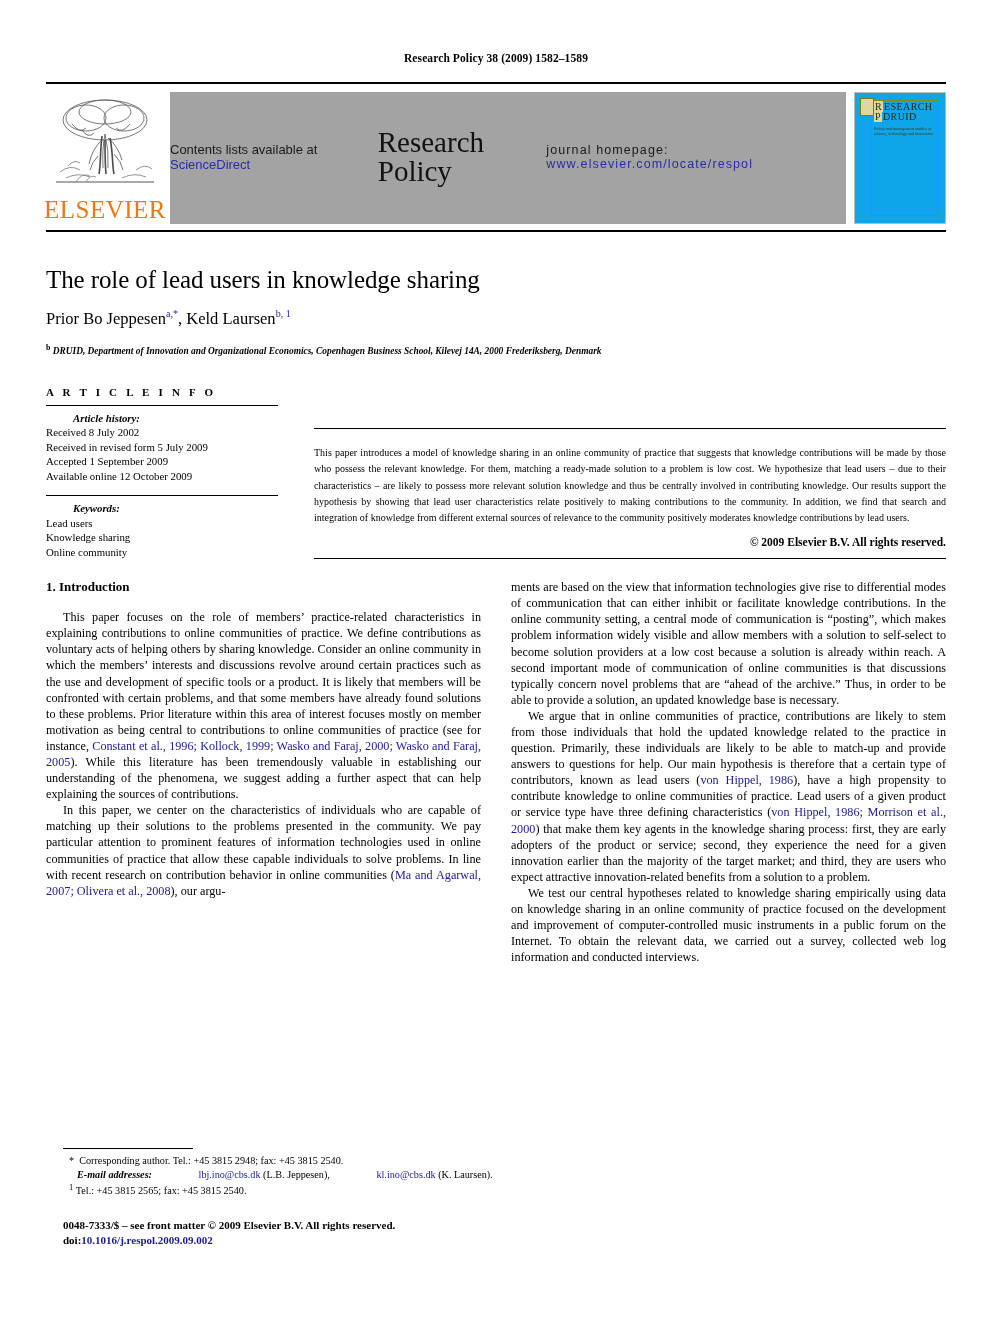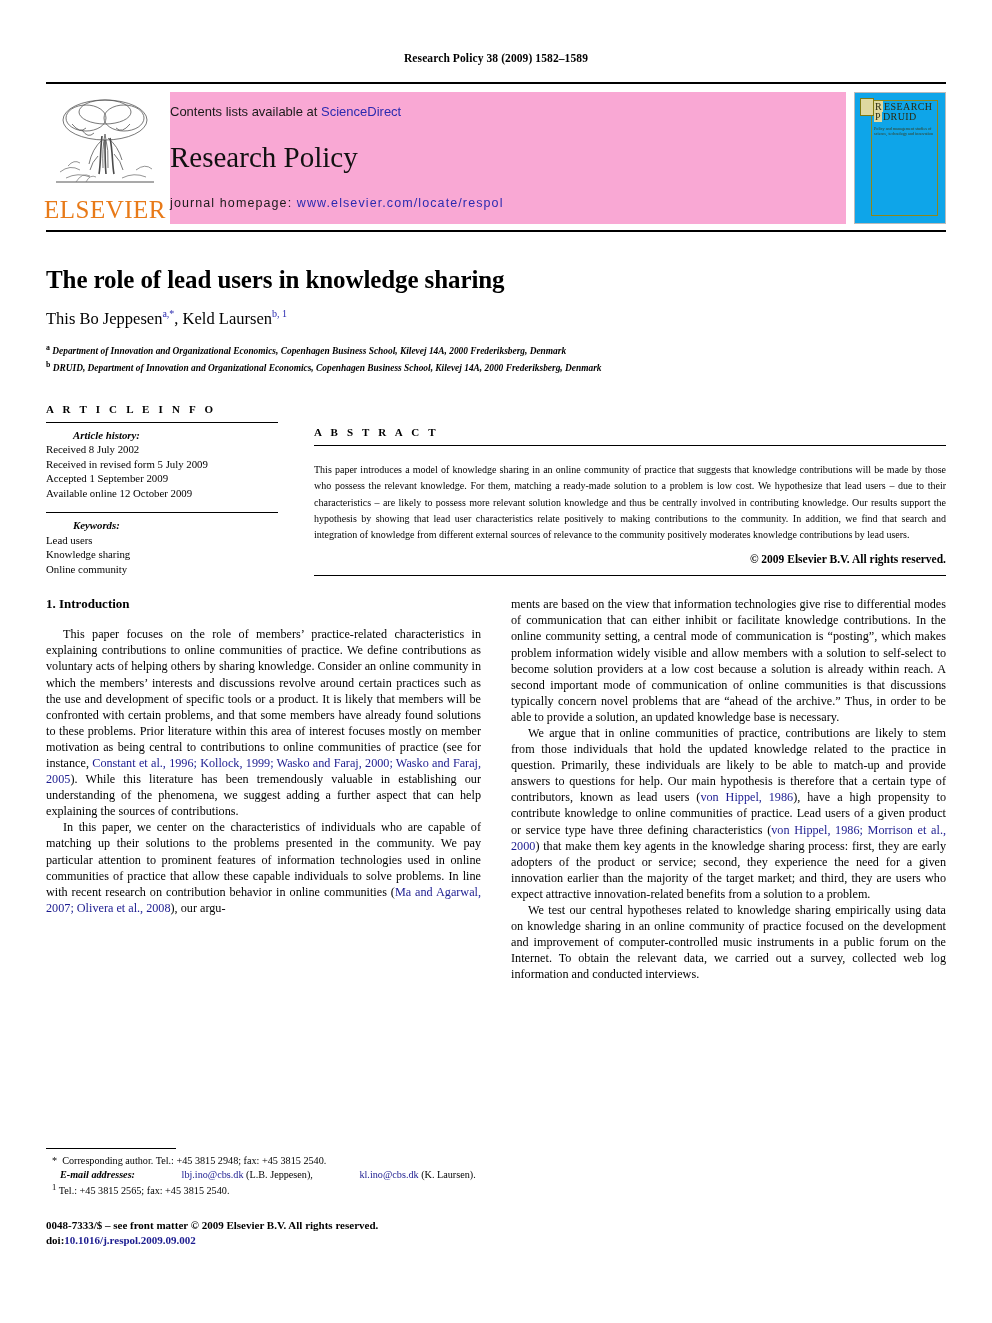--- a/index.html
+++ b/index.html
@@ -54,27 +54,27 @@
   .elsevier-word {
     font-family: "Liberation Serif", serif;
     font-size: 25px;
     letter-spacing: 0.5px;
     color: #e87a18;
     line-height: 1;
     padding-bottom: 2px;
   }
   .banner {
     flex: 1 1 auto;
-    background: #f9a8d4;
+    background: #a3a3a3;
     margin-left: 6px;
     margin-right: 8px;
     display: flex;
-    flex-direction: column;
+    flex-direction: row;
     justify-content: space-between;
-    align-items: flex-start;
+    align-items: center;
     padding: 12px 0 14px 0;
     box-sizing: border-box;
   }
   .banner-top {
     font-family: "Liberation Sans", sans-serif;
     font-size: 13px;
     color: #1a1a1a;
   }
   .banner-top .sd-link { color: #2a2ab0; }
   .banner-title {
@@ -139,21 +139,21 @@
 
   .masthead-rule {
     border-top: 2px solid #000;
     margin-top: 6px;
   }
 
   
   .title-block { margin-top: 34px; }
   .paper-title {
     font-size: 25px;
-    font-weight: bold;
+    font-weight: normal;
     margin: 0 0 14px 0;
     letter-spacing: -0.1px;
   }
   .authors {
     font-size: 16.5px;
     margin: 0 0 12px 0;
   }
   .authors sup { font-size: 10px; color: #2a2ab0; }
   .affil {
     font-size: 9.4px;
@@ -224,21 +224,21 @@
     text-align: justify;
     margin: 0;
     text-indent: 17px;
   }
   .para.cont { text-indent: 0; }
   .cite { color: #1b1b8f; }
 
   
   .footnotes {
     position: absolute;
-    left: 46px;
+    left: 63px;
     top: 1148px;
     width: 435px;
   }
   .fn-rule {
     border-top: 1px solid #000;
     width: 130px;
     margin-bottom: 5px;
   }
   .fn {
     font-size: 10.2px;
@@ -315,23 +315,22 @@
       </div>
       <div class="cover-sub">Policy and management studies of science, technology and innovation</div>
     </div>
   </div>
 
   <div class="masthead-rule"></div>
 
   <div class="title-block">
     <h1 class="paper-title">The role of lead users in knowledge sharing</h1>
     <div class="authors">
-      <span>This Bo Jeppesen</span><sup>a,*</sup><span>, </span><span>Keld Laursen</span><sup>b, 1</sup>
-    </div>
-    <p class="affil"><sup>a</sup><span> Department of Innovation and Organizational Economics, Copenhagen Business School, Kilevej 14A, 2000 Frederiksberg, Denmark</span></p>
+      <span>Prior Bo Jeppesen</span><sup>a,*</sup><span>, </span><span>Keld Laursen</span><sup>b, 1</sup>
+    </div>
     <p class="affil"><sup>b</sup><span> DRUID, Department of Innovation and Organizational Economics, Copenhagen Business School, Kilevej 14A, 2000 Frederiksberg, Denmark</span></p>
   </div>
 
   <div class="info-abstract">
 
     <div class="col-info">
       <div class="sec-label">A R T I C L E   I N F O</div>
       <div class="hr-thin"></div>
       <div class="info-body">
         <div class="info-head">Article history:</div>
@@ -345,21 +344,20 @@
         <div class="info-body">
           <div class="info-head">Keywords:</div>
           <div>Lead users</div>
           <div>Knowledge sharing</div>
           <div>Online community</div>
         </div>
       </div>
     </div>
 
     <div class="col-abstract">
-      <div class="sec-label">A B S T R A C T</div>
       <div class="hr-thin"></div>
       <p class="abstract-body">This paper introduces a model of knowledge sharing in an online community of practice that suggests that knowledge contributions will be made by those who possess the relevant knowledge. For them, matching a ready-made solution to a problem is low cost. We hypothesize that lead users – due to their characteristics – are likely to possess more relevant solution knowledge and thus be centrally involved in contributing knowledge. Our results support the hypothesis by showing that lead user characteristics relate positively to making contributions to the community. In addition, we find that search and integration of knowledge from different external sources of relevance to the community positively moderates knowledge contributions by lead users.</p>
       <div class="copyright">© 2009 Elsevier B.V. All rights reserved.</div>
       <div class="abstract-rule-bottom"></div>
     </div>
   </div>
 
   <div class="body-cols">
 
     <div class="bcol">

